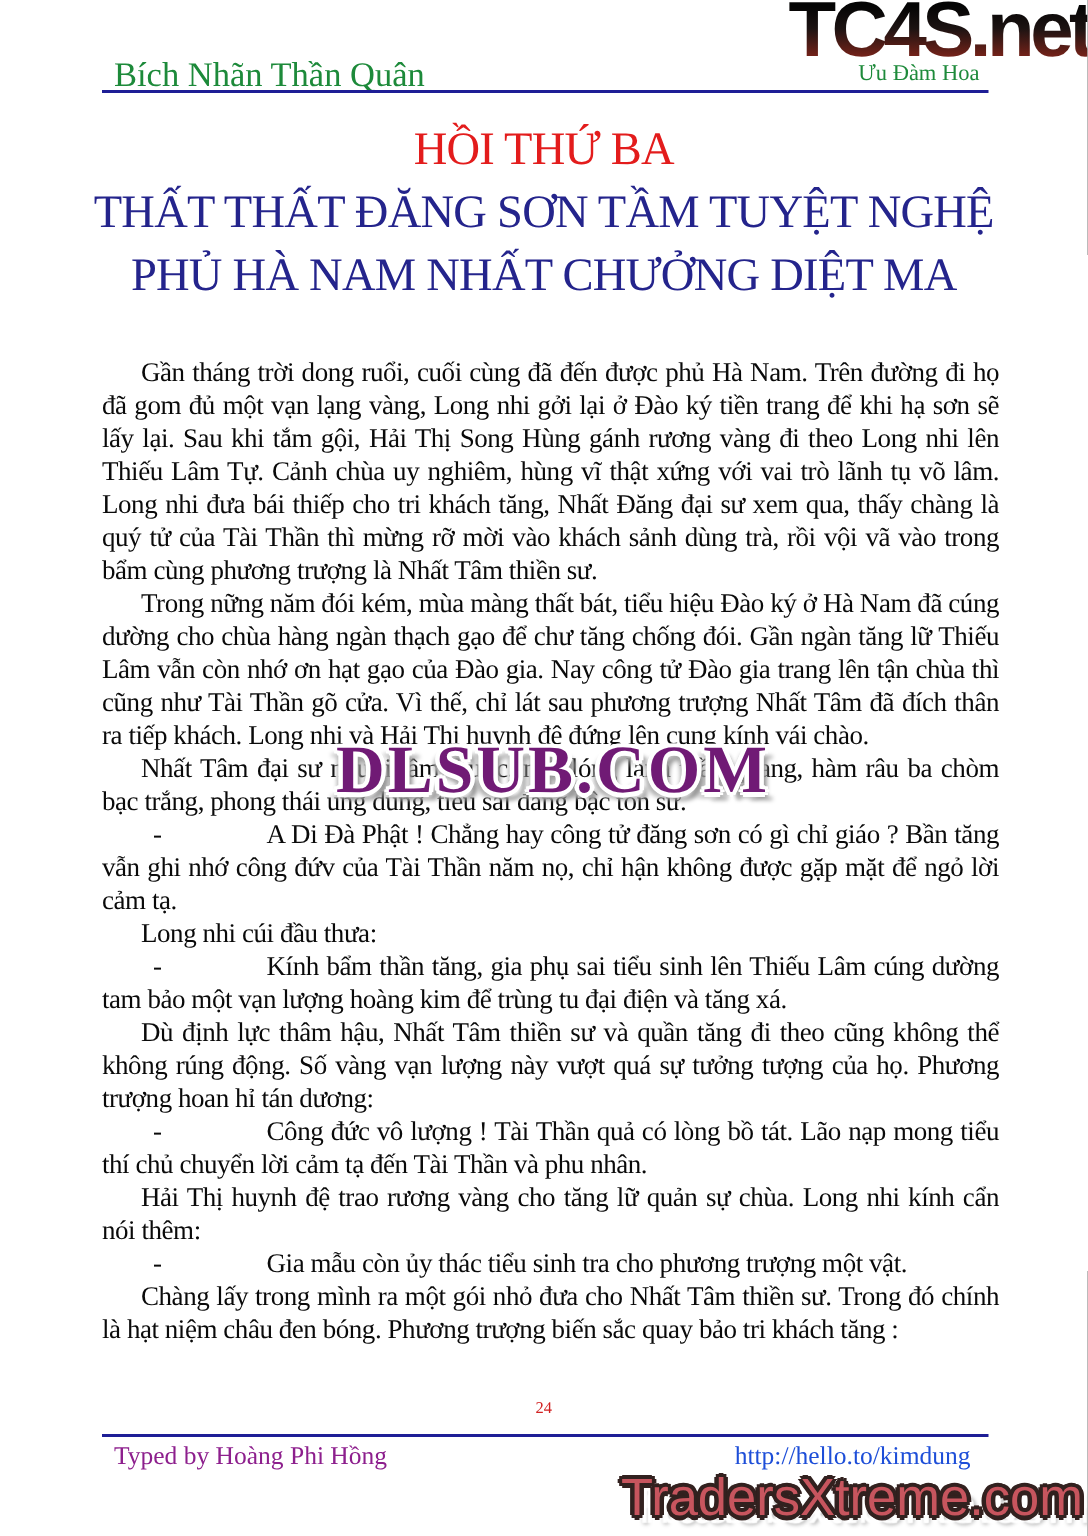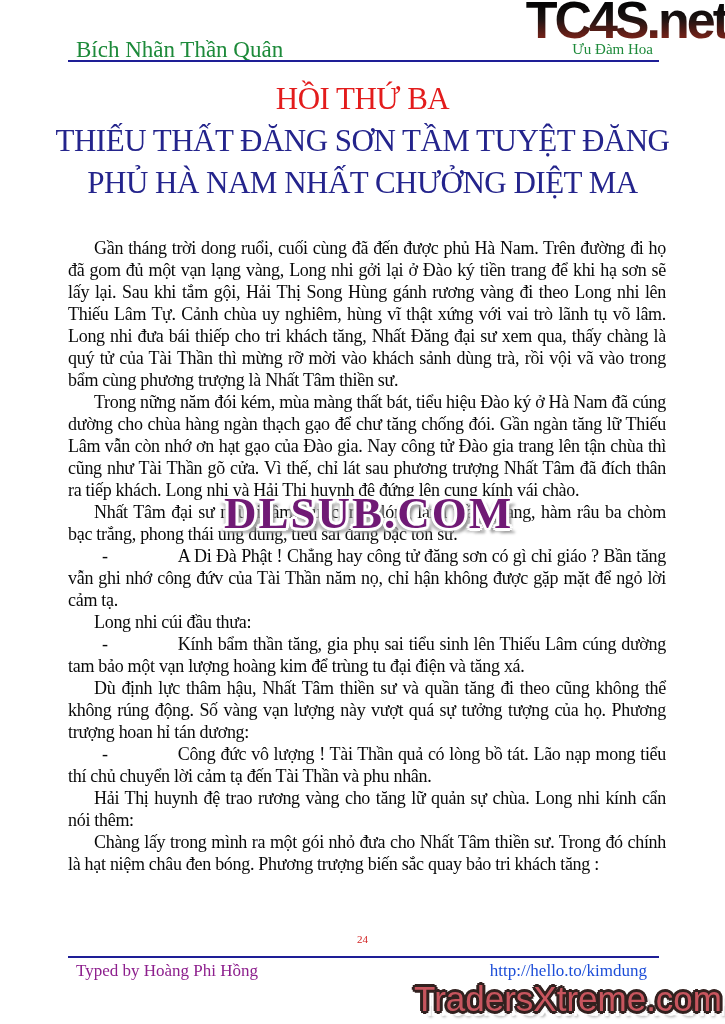--- a/index.html
+++ b/index.html
@@ -99,34 +99,35 @@
 
 <div class="page">
 
   <div class="logo-tc4s">TC4S.net</div>
   <div class="header-left">Bích Nhãn Thần Quân</div>
   <div class="header-right">Ưu Đàm Hoa</div>
   <div class="rule-top"></div>
 
   <div class="title-block">
     <div class="title-line1">HỒI THỨ BA</div>
-    <div class="title-line2">THIẾU THẤT ĐĂNG SƠN TẦM TUYỆT ĐĂNG</div>
+    <div class="title-line2">THẤT THẤT ĐĂNG SƠN TẦM TUYỆT NGHỆ</div>
     <div class="title-line3">PHỦ HÀ NAM NHẤT CHƯỞNG DIỆT MA</div>
   </div>
 
   <div class="body-text">
       <p class="normal">Gần tháng trời dong ruổi, cuối cùng đã đến được phủ Hà Nam. Trên đường đi họ đã gom đủ một vạn lạng vàng, Long nhi gởi lại ở Đào ký tiền trang để khi hạ sơn sẽ lấy lại. Sau khi tắm gội, Hải Thị Song Hùng gánh rương vàng đi theo Long nhi lên Thiếu Lâm Tự. Cảnh chùa uy nghiêm, hùng vĩ thật xứng với vai trò lãnh tụ võ lâm. Long nhi đưa bái thiếp cho tri khách tăng, Nhất Đăng đại sư xem qua, thấy chàng là quý tử của Tài Thần thì mừng rỡ mời vào khách sảnh dùng trà, rồi vội vã vào trong bẩm cùng phương trượng là Nhất Tâm thiền sư.</p>
       <p class="normal">Trong nững năm đói kém, mùa màng thất bát, tiểu hiệu Đào ký ở Hà Nam đã cúng dường cho chùa hàng ngàn thạch gạo để chư tăng chống đói. Gần ngàn tăng lữ Thiếu Lâm vẫn còn nhớ ơn hạt gạo của Đào gia. Nay công tử Đào gia trang lên tận chùa thì cũng như Tài Thần gõ cửa. Vì thế, chỉ lát sau phương trượng Nhất Tâm đã đích thân ra tiếp khách. Long nhi và Hải Thị huynh đệ đứng lên cung kính vái chào.</p>
       <p class="normal">Nhất Tâm đại sư người tầm thước, mắt lóng lánh thần quang, hàm râu ba chòm bạc trắng, phong thái ung dung, tiêu sái đáng bậc tôn sư.</p>
       <p class="dialogue"><span class="dash">-</span><span class="tab"></span>A Di Đà Phật ! Chẳng hay công tử đăng sơn có gì chỉ giáo ? Bần tăng vẫn ghi nhớ công đứv của Tài Thần năm nọ, chỉ hận không được gặp mặt để ngỏ lời cảm tạ.</p>
       <p class="normal">Long nhi cúi đầu thưa:</p>
       <p class="dialogue"><span class="dash">-</span><span class="tab"></span>Kính bẩm thần tăng, gia phụ sai tiểu sinh lên Thiếu Lâm cúng dường tam bảo một vạn lượng hoàng kim để trùng tu đại điện và tăng xá.</p>
       <p class="normal">Dù định lực thâm hậu, Nhất Tâm thiền sư và quần tăng đi theo cũng không thể không rúng động. Số vàng vạn lượng này vượt quá sự tưởng tượng của họ. Phương trượng hoan hỉ tán dương:</p>
       <p class="dialogue"><span class="dash">-</span><span class="tab"></span>Công đức vô lượng ! Tài Thần quả có lòng bồ tát. Lão nạp mong tiểu thí chủ chuyển lời cảm tạ đến Tài Thần và phu nhân.</p>
       <p class="normal">Hải Thị huynh đệ trao rương vàng cho tăng lữ quản sự chùa. Long nhi kính cẩn nói thêm:</p>
+      <p class="dialogue"><span class="dash">-</span><span class="tab"></span>Gia mẫu còn ủy thác tiểu sinh tra cho phương trượng một vật.</p>
       <p class="normal">Chàng lấy trong mình ra một gói nhỏ đưa cho Nhất Tâm thiền sư. Trong đó chính là hạt niệm châu đen bóng. Phương trượng biến sắc quay bảo tri khách tăng :</p>
     </div>
 
   <div class="watermark">DLSUB.COM</div>
 
   <div class="page-number">24</div>
   <div class="rule-bottom"></div>
   <div class="footer-left">Typed by Hoàng Phi Hồng</div>
   <a href="#" class="footer-right">http://hello.to/kimdung</a>
   <div class="logo-traders">TradersXtreme.com</div>

